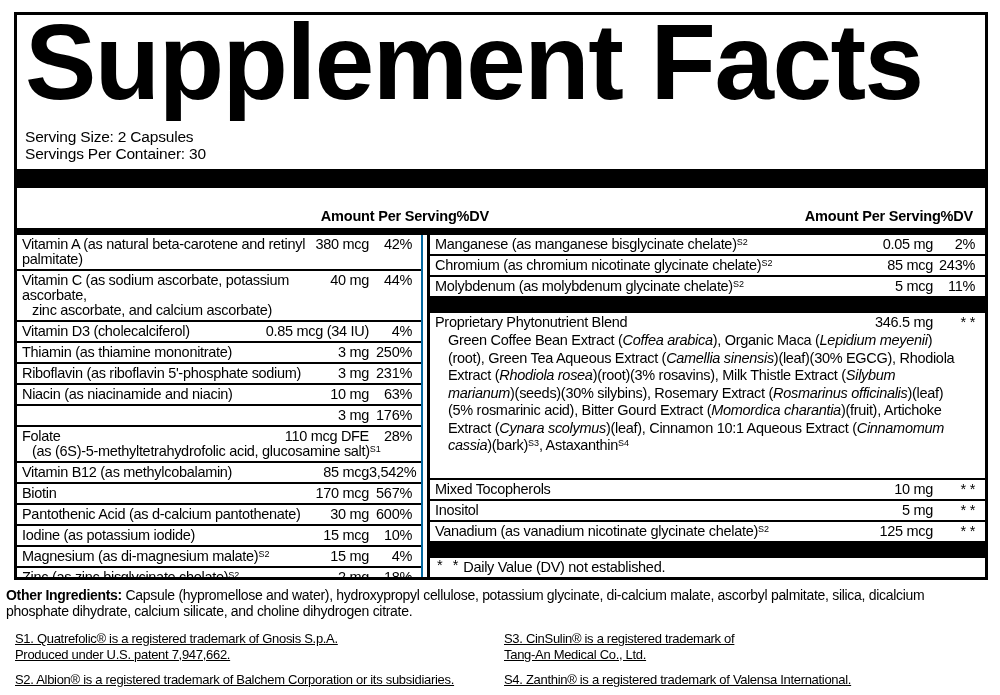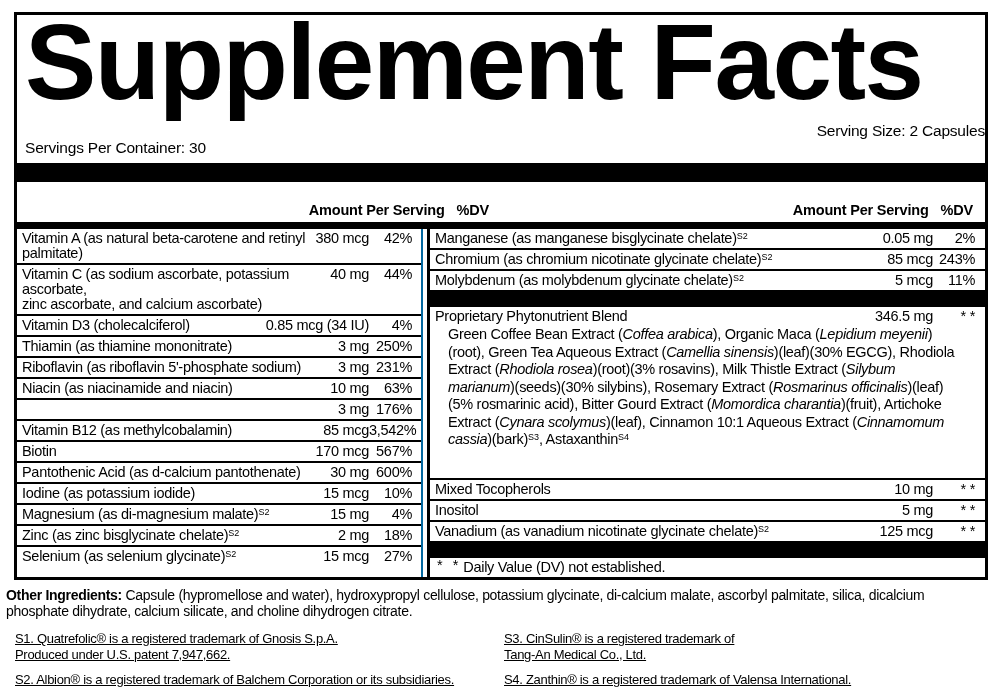--- a/index.html
+++ b/index.html
@@ -15,47 +15,47 @@
   .facts-box {
     position:absolute; left:14px; top:12px; width:974px; height:568px;
     border:3px solid #000; box-sizing:border-box; background:#fff;
     display:flex; flex-direction:column; overflow:hidden;
   }
   .title {
     font-weight:bold; font-size:107px; line-height:86px; letter-spacing:-1.5px;
     margin:4px 0 0 8px; white-space:nowrap;
   }
   .serving-line { font-size:15.5px; line-height:16.5px; margin-left:8px; letter-spacing:-0.2px; }
-  .serving-line.first { margin-top:18px;text-align:right; }
+  .serving-line.first { margin-top:24px; }
 
   .bar { background:#000; flex-shrink:0; }
   .bar.thick { height:19px; margin-top:7px; }
   .bar.thin  { height:7px; }
 
   .hdr {
     display:flex; align-items:flex-end; height:40px; padding-bottom:4px;
     box-sizing:border-box; font-weight:bold; font-size:14.5px; letter-spacing:-0.2px;
   }
   .hdr-half { display:flex; justify-content:flex-end; box-sizing:border-box; white-space:nowrap; }
   .hdr-half.left  { width:480px; padding-right:8px; }
   .hdr-half.right { flex:1; padding-right:12px; }
-  .hdr-dv { margin-left:12px; }
+  .hdr-dv { }
 
   .cols { display:flex; flex:1; min-height:0; }
   .col { font-size:14.5px; letter-spacing:-0.3px; line-height:15px; }
   .col-left  { width:406px; border-right:2px solid #0369a1; box-sizing:border-box; }
   .col-gap   { width:4px; }
   .col-right { flex:1; border-left:3px solid #000; display:flex; flex-direction:column; min-height:0; }
 
   .row { padding:2px 0; }
   .col .row { border-top:2px solid #000; }
   .col .row:first-child { border-top:none; }
   .r1 { display:flex; align-items:baseline; }
   .nm { padding-left:5px; padding-right:4px; }
-  .r2 { padding-left:5px; }
+  .r2 { padding-left:15px; }
   .amt { margin-left:auto; white-space:nowrap; text-align:right; }
   .dv  { width:52px; flex-shrink:0; text-align:right; white-space:nowrap; padding-right:9px; box-sizing:border-box; }
   .col-right .dv { padding-right:10px; }
 
   .bar.inner { height:15px; }
   .blend { display:flex; flex-direction:column; flex:1; min-height:0; }
   .blend-desc { padding:2px 28px 4px 18px; line-height:17.5px; }
 
   .note-row .r1 { padding-left:7px; }
   .note-marker { letter-spacing:3px; position:relative; top:-2px; margin-right:2px; }
@@ -150,20 +150,28 @@
             </div>
         </div>
         <div class="row">
           <div class="r1">
               <span class="amt">3 mg</span>
               <span class="dv">176%</span>
             </div>
         </div>
         <div class="row">
           <div class="r1">
+              <span class="nm">Folate</span>
+              <span class="amt">110 mcg DFE</span>
+              <span class="dv">28%</span>
+            </div>
+          <div class="r2">(as (6S)-5-methyltetrahydrofolic acid, glucosamine salt)<sup>S1</sup></div>
+        </div>
+        <div class="row">
+          <div class="r1">
               <span class="nm">Vitamin B12 (as methylcobalamin)</span>
               <span class="amt">85 mcg</span>
               <span class="dv">3,542%</span>
             </div>
         </div>
         <div class="row">
           <div class="r1">
               <span class="nm">Biotin</span>
               <span class="amt">170 mcg</span>
               <span class="dv">567%</span>

